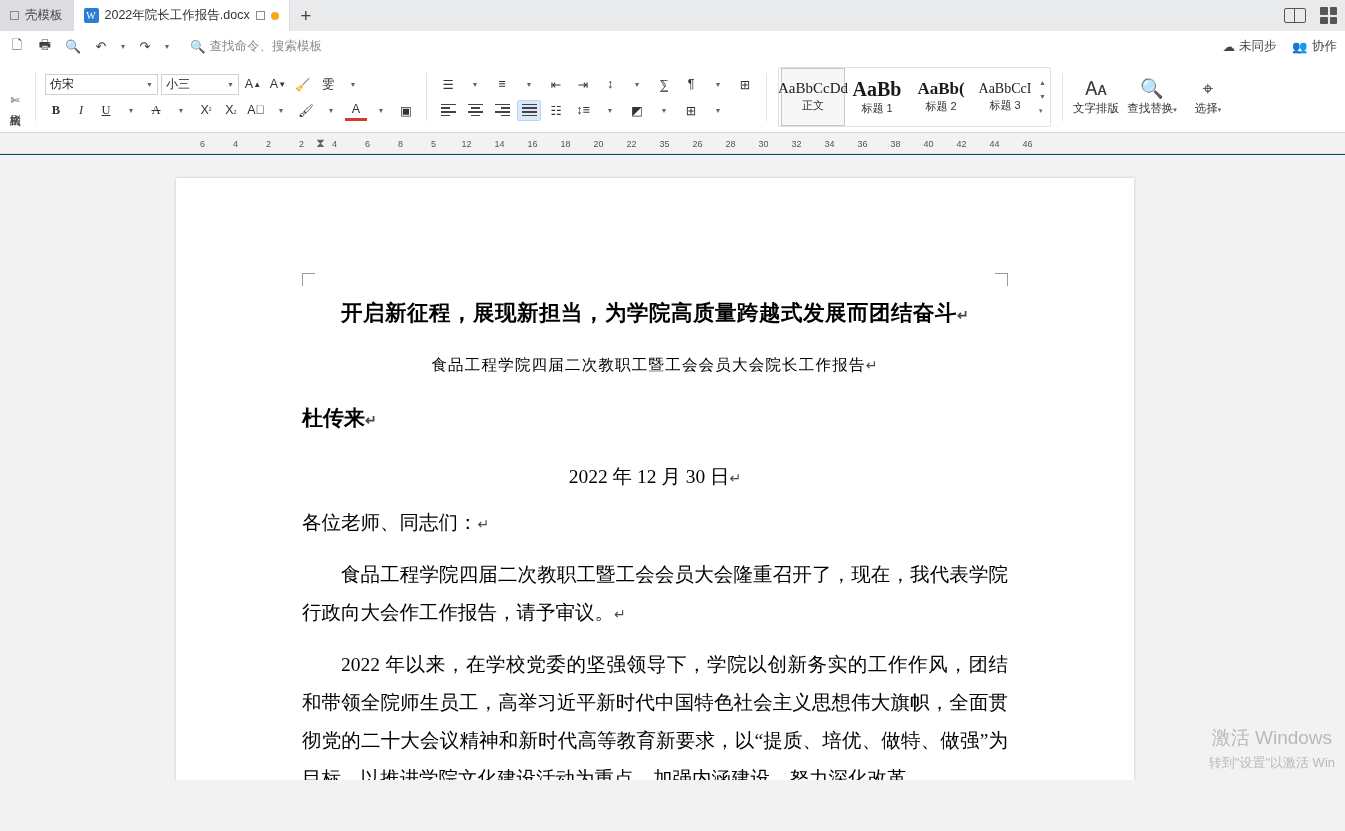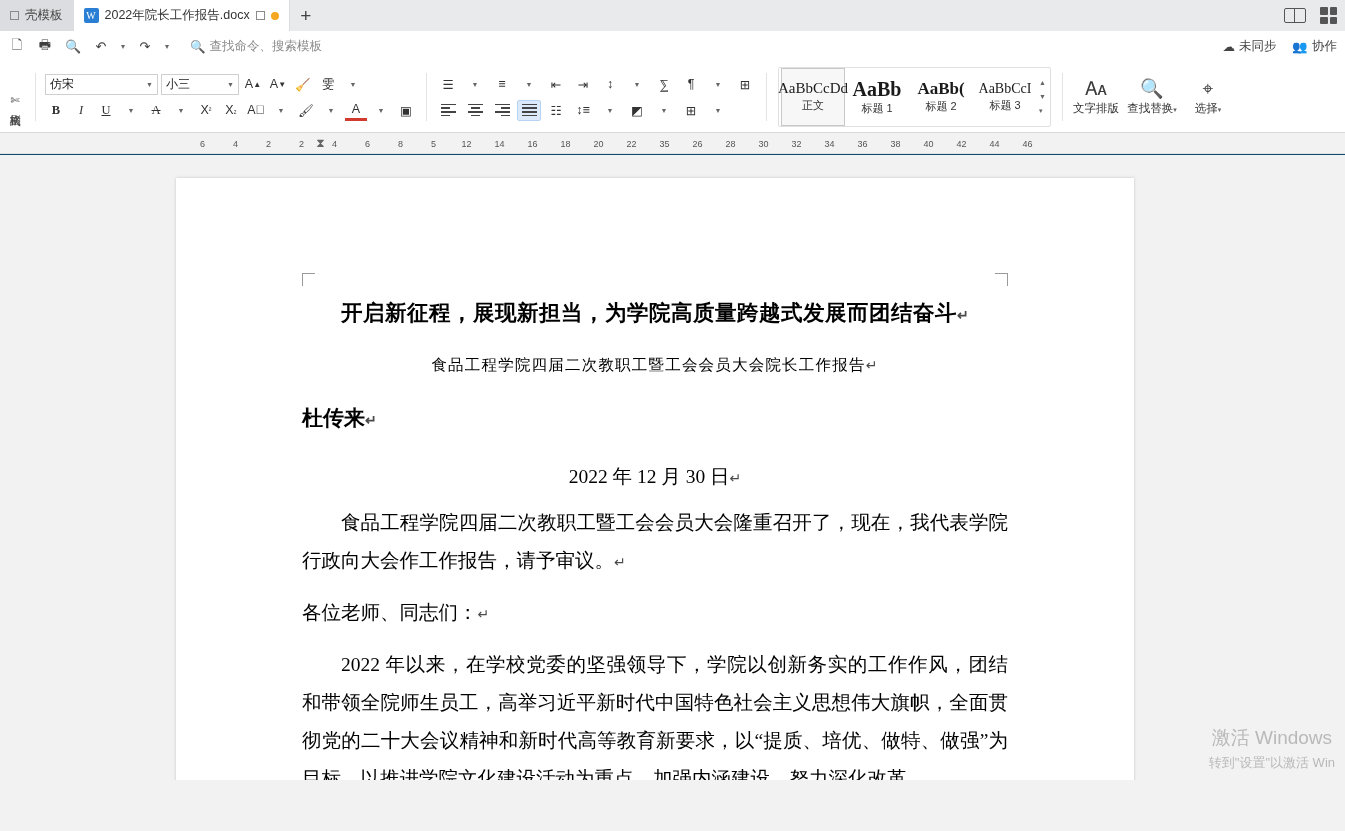--- a/index.html
+++ b/index.html
@@ -453,25 +453,25 @@
         </div>
         <div class="title2">
           <span>食品工程学院四届二次教职工暨工会会员大会院长工作报告</span><span class="pmark">↵</span>
         </div>
         <div class="title3">
           <span>杜传来</span><span class="pmark">↵</span>
         </div>
         <div class="title4">
           <span>2022 年 12 月 30 日</span><span class="pmark">↵</span>
         </div>
+        <div class="body-p">
+          <span>各位老师、同志们：</span><span class="pmark">↵</span>
+        </div>
         <div class="body-p indent2">
           <span>食品工程学院四届二次教职工暨工会会员大会隆重召开了，现在，我代表学院行政向大会作工作报告，请予审议。</span><span class="pmark">↵</span>
-        </div>
-        <div class="body-p">
-          <span>各位老师、同志们：</span><span class="pmark">↵</span>
         </div>
         <div class="body-p indent2">
           <span>2022 年以来，在学校党委的坚强领导下，学院以创新务实的工作作风，团结和带领全院师生员工，高举习近平新时代中国特色社会主义思想伟大旗帜，全面贯彻党的二十大会议精神和新时代高等教育新要求，以“提质、培优、做特、做强”为目标，以推进学院文化建设活动为重点，加强内涵建设，努力深化改革，</span>
         </div>
       </div>
     </div>
 
     <div class="watermark">
       <div class="wm1">激活 Windows</div>
       <div class="wm2">转到"设置"以激活 Win</div>

